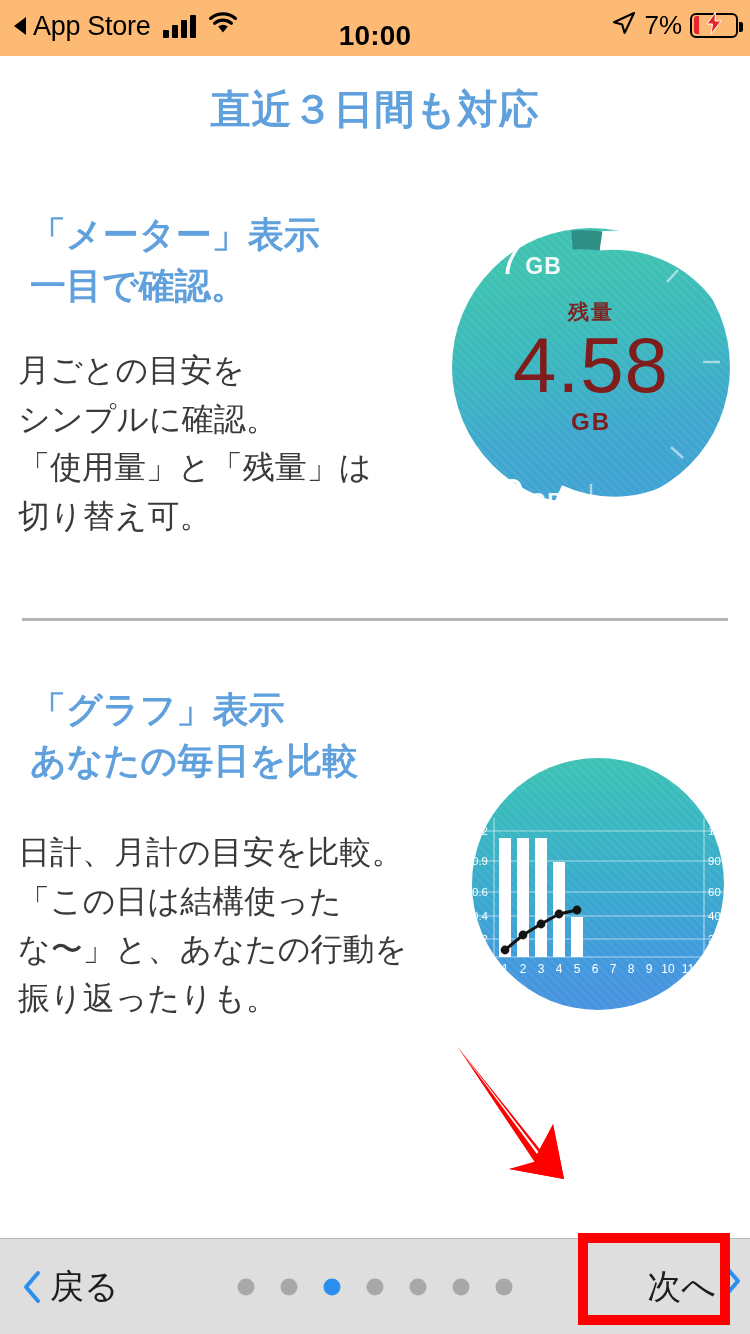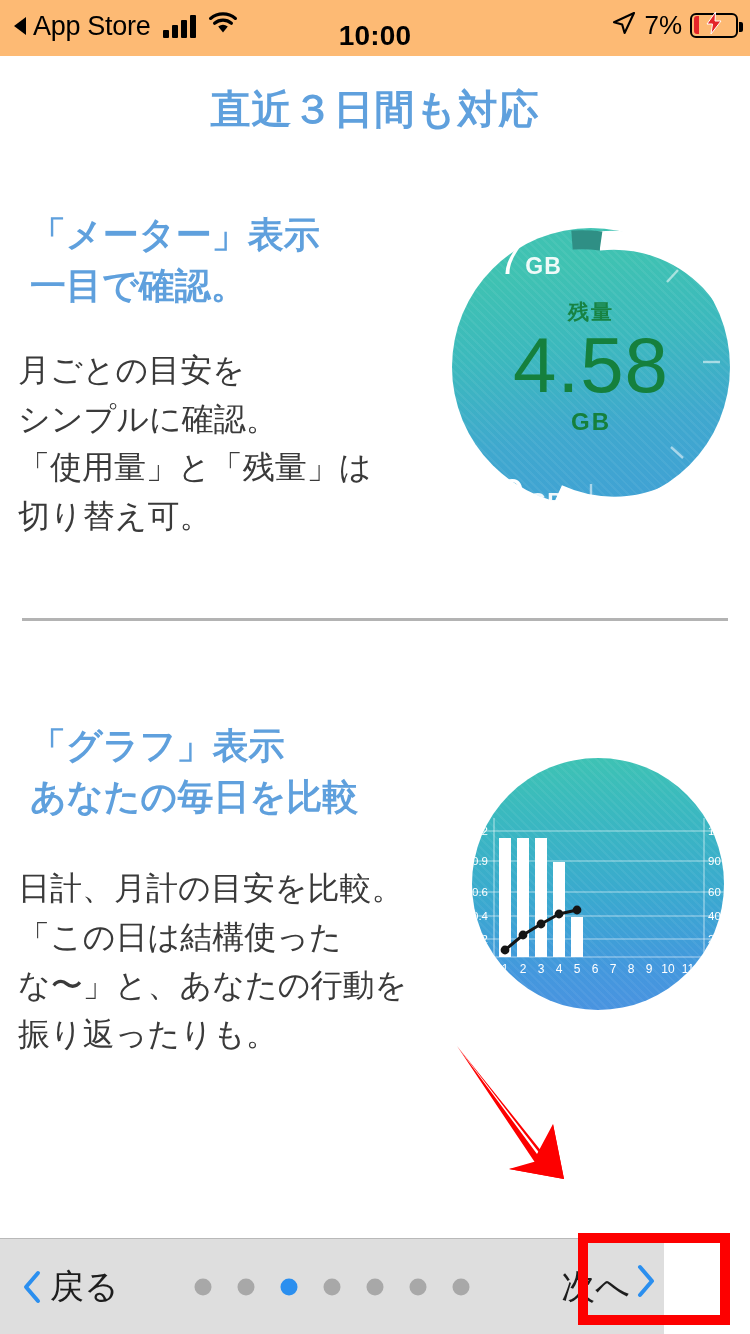--- a/index.html
+++ b/index.html
@@ -79,21 +79,21 @@
     position: absolute; top: 82px; left: 0; width: 750px;
     text-align: center;
     font-size: 40px; font-weight: 700;
     color: #5fa0dd;
     letter-spacing: 1px;
   }
 
   
   .section { position: absolute; left: 0; width: 750px; }
   #section-meter { top: 180px; height: 420px; }
-  #section-graph { top: 708px; height: 420px; }
+  #section-graph { top: 672px; height: 420px; }
 
   .sec-heading {
     position: absolute; left: 30px;
     font-size: 36px; font-weight: 700;
     color: #5fa0dd;
     line-height: 1.42;
     white-space: pre-line;
   }
   .sec-body {
     position: absolute; left: 18px;
@@ -128,21 +128,21 @@
   #meter-gauge .hatch {
     position: absolute; inset: 0;
     background: repeating-linear-gradient(45deg,
       rgba(255,255,255,0.055) 0px, rgba(255,255,255,0.055) 2px,
       rgba(255,255,255,0) 2px, rgba(255,255,255,0) 6px);
   }
   #meter-gauge svg.arc { position: absolute; inset: 0; }
   .gauge-texts {
     position: absolute; inset: 0;
     display: flex; flex-direction: column; align-items: center; justify-content: center;
-    color: #15803d;
+    color: #7f1d1d;
     pointer-events: none;
   }
   .g-zan { font-size: 21px; font-weight: 700; letter-spacing: 2px; margin-bottom: 2px; opacity: .95;}
   .g-val { font-size: 78px; font-weight: 300; line-height: 0.95; letter-spacing: 1px; }
   .g-unit { font-size: 24px; font-weight: 600; letter-spacing: 2px; margin-top: 5px; }
   .g-max {
     position: absolute; left: 46px; top: 8px;
     color: #ffffff; font-weight: 600;
     display: flex; align-items: baseline; gap: 4px;
   }
@@ -175,21 +175,21 @@
   
   #red-arrow {
     position: absolute; left: 440px; top: 1040px;
     width: 200px; height: 180px;
     pointer-events: none;
   }
 
   
   #toolbar {
     position: absolute; left: 0; bottom: 0;
-    width: 664px; height: 96px;
+    width: 750px; height: 96px;
     background: #dedede;
     border-top: 1px solid #b9b9b9;
   }
   #back-button {
     position: absolute; left: 22px; top: 50%;
     transform: translateY(-50%);
     display: flex; align-items: center; gap: 8px;
     background: transparent; border: none;
     font-family: inherit;
   }

